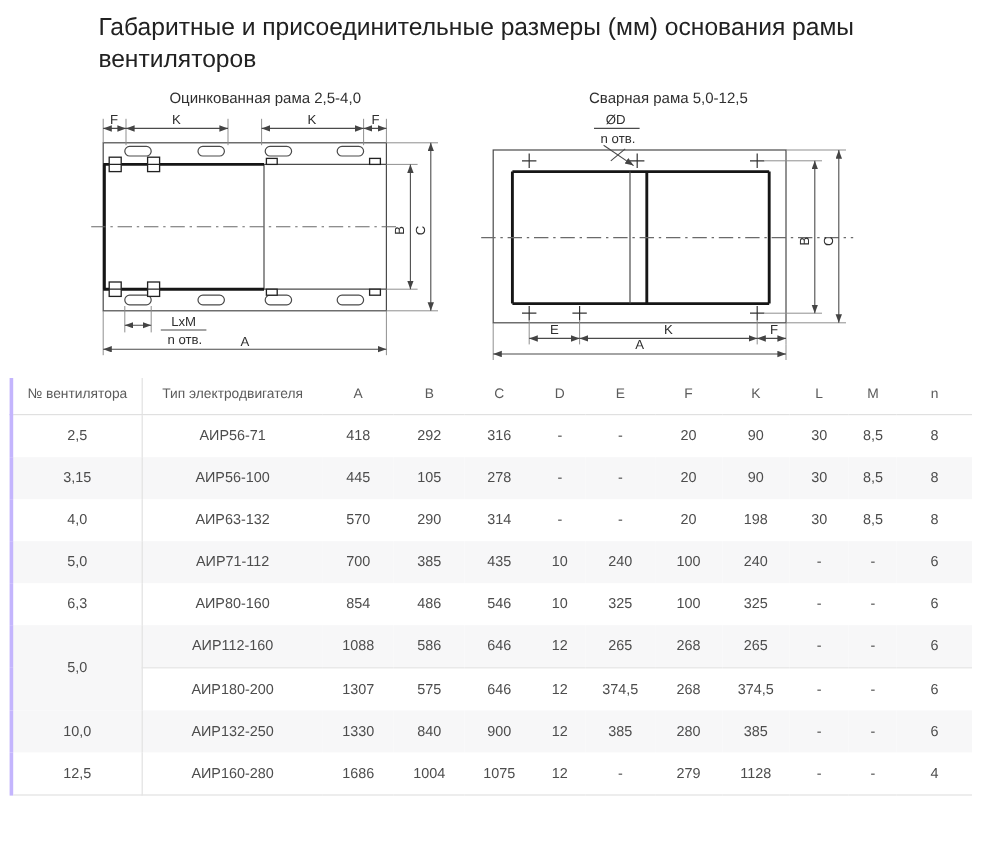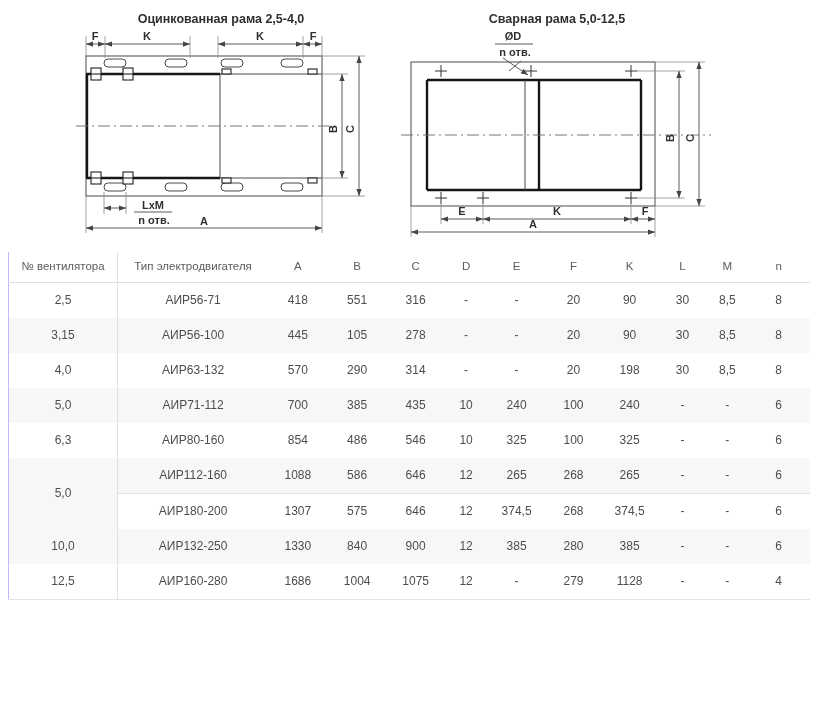--- a/index.html
+++ b/index.html
@@ -7,21 +7,21 @@
 
   .page-title{
     margin:10px 0 0 82px;
     max-width:672px;
     font-size:20.5px;
     line-height:1.3;
     font-weight:400;
     color:#212121;
   }
 
-  .diagrams{display:flex;margin-top:12px;font-weight:bold;}
+  .diagrams{display:flex;margin-top:12px;}
   .diagram-block{display:flex;flex-direction:column;align-items:center;}
   .diagram-block.left{margin-left:68px;width:306px;}
   .diagram-block.right{margin-left:22px;width:322px;}
   .diagram-caption{font-size:12.5px;color:#2f2f2f;margin-bottom:2px;}
 
   svg text{font-family:"Liberation Sans",sans-serif;font-size:11px;fill:#2f2f2f;}
   .thin{stroke:#4a4a4a;stroke-width:1;fill:none;}
   .bold{stroke:#161616;stroke-width:2.4;fill:none;}
   .ext{stroke:#8a8a8a;stroke-width:0.8;fill:none;}
   .dim{stroke:#4a4a4a;stroke-width:0.9;fill:none;}
@@ -30,21 +30,21 @@
   .bolt{stroke:#222;stroke-width:1.1;fill:#fff;}
   .cross{stroke:#333;stroke-width:1;fill:none;}
 
   table.dims-table{
     width:802px;
     margin:14px 0 0 8px;
     border-collapse:collapse;
     table-layout:fixed;
     font-size:12px;
     color:#4d4d4d;
-    border-left:1px solid #c4b5fd;
+    border-left:3px solid #c4b5fd;
   }
   .dims-table th{
     font-weight:400;
     color:#5c5c5c;
     font-size:11.5px;
     text-align:center;
     padding:7px 2px;
     border-bottom:1px solid #e0e0e0;
     line-height:1.35;
   }
@@ -56,20 +56,21 @@
   .dims-table td.fan-cell{border-right:1px solid #e2e2e2;}
   .dims-table tr.stripe{background:#f7f7f8;}
   .dims-table tr.split-top td{border-top:1px solid #e4e4e4;margin-top:29px;}
   .dims-table tbody tr:last-child td{border-bottom:1px solid #e2e2e2;}
 </style>
 </head>
 <body>
 
 <div>
 
+  <h1 class="page-title">Габаритные и присоединительные размеры (мм) основания рамы вентиляторов</h1>
 
   <div class="diagrams">
 
     <div class="diagram-block left">
       <div class="diagram-caption">Оцинкованная рама 2,5-4,0</div>
       <svg width="302" height="210" viewBox="0 0 302 210">
         <defs>
           <marker id="ga-e" markerWidth="9" markerHeight="7" refX="8" refY="3" orient="auto">
               <path d="M0,0L8,3L0,6Z" fill="#444"></path>
             </marker>
@@ -270,21 +271,21 @@
           <th>M</th>
           <th>n</th>
         </tr>
     </thead>
     <tbody>
         <tr>
     <td class="fan-cell">2,5</td>
     <td class="motor-cell">АИР56-71</td>
 
   <td class="value-cell">418</td>
-          <td class="value-cell">551</td>
+          <td class="value-cell">292</td>
           <td class="value-cell">316</td>
           <td class="value-cell">-</td>
           <td class="value-cell">-</td>
           <td class="value-cell">20</td>
           <td class="value-cell">90</td>
           <td class="value-cell">30</td>
           <td class="value-cell">8,5</td>
           <td class="value-cell">8</td>
         </tr>
         <tr class="stripe">

